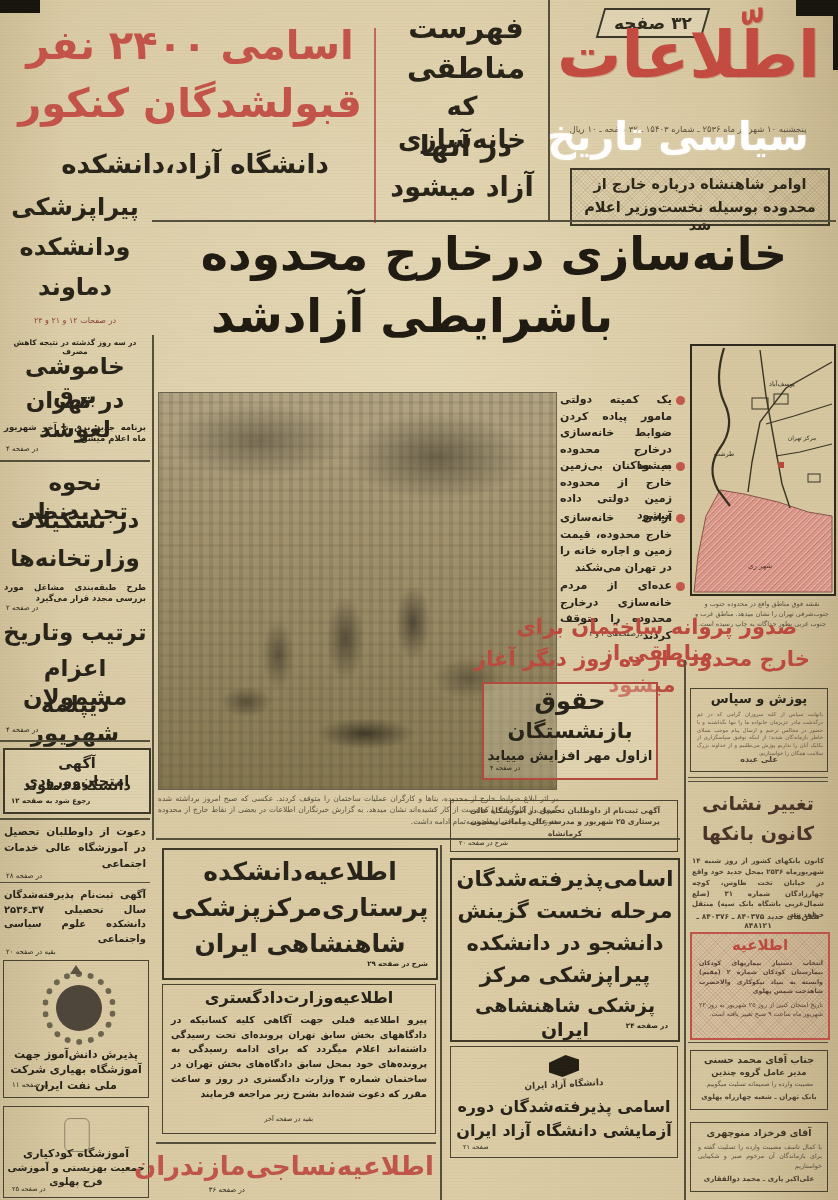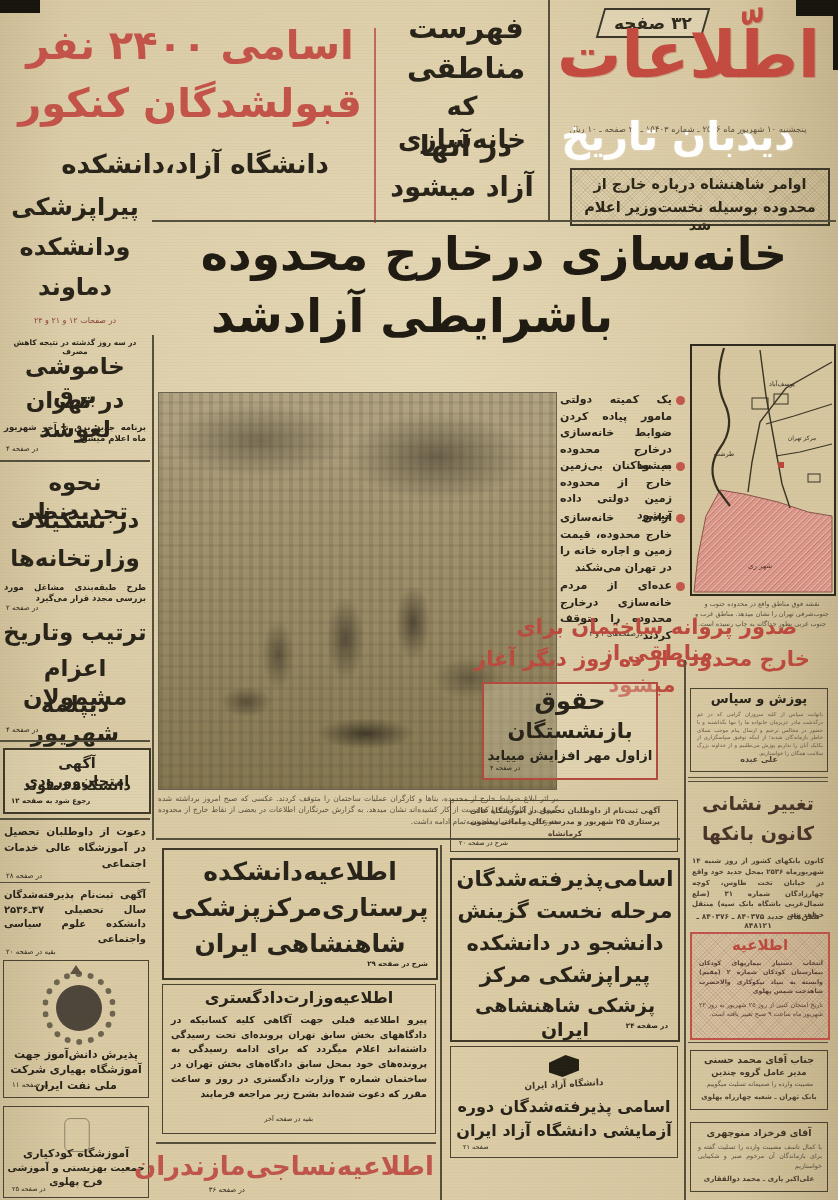--- a/index.html
+++ b/index.html
@@ -73,21 +73,21 @@
   <div class="corner" style="left:0;top:0;width:40px;height:13px;"></div>
   <div class="corner" style="left:796px;top:0;width:42px;height:16px;"></div>
   <div class="corner" style="left:833px;top:0;width:5px;height:70px;"></div>
 
   <div>
     <div class="abs" style="left:600px;top:8px;border:2.5px solid #3c372a;transform:skewX(-16deg);padding:3px 12px;background:rgba(236,226,198,.4);">
       <span class="b" style="display:inline-block;transform:skewX(16deg);font-size:17px;color:#2e2a1e;">۳۲ صفحه</span>
     </div>
     <div class="t b c red" style="right:2px;top:14px;width:295px;font-size:64px;line-height:1.3;color:#c44b40;text-shadow:1px 1px 0 rgba(150,40,30,.25);">اطّلاعات</div>
     <div class="t c dim" style="right:4px;top:124px;width:292px;font-size:8.5px;">پنجشنبه ۱۰ شهریور ماه ۲۵۳۶ ـ شماره ۱۵۴۰۳ ـ ۳۲ صفحه ـ ۱۰ ریال</div>
-    <div class="watermark c" style="right:0;top:113px;width:320px;font-size:40px;">دیدبان تاریخ</div>
+    <div class="watermark c" style="right:0;top:113px;width:320px;font-size:40px;">سیاسی تاریخ</div>
     <div class="box hatch" style="left:570px;top:168px;width:256px;height:54px;">
       <div class="t b c" style="right:0;top:5px;width:100%;font-size:14.5px;color:#2c2719;">اوامر شاهنشاه درباره خارج از</div>
       <div class="t b c" style="right:0;top:28px;width:100%;font-size:14.5px;color:#2c2719;">محدوده بوسیله نخست‌وزیر اعلام شد</div>
     </div>
   </div>
 
   <div class="vr" style="left:548px;top:0;height:222px;"></div>
   <div class="vr" style="left:374px;top:28px;height:195px;background:#c0685c;"></div>
 
   <div>

